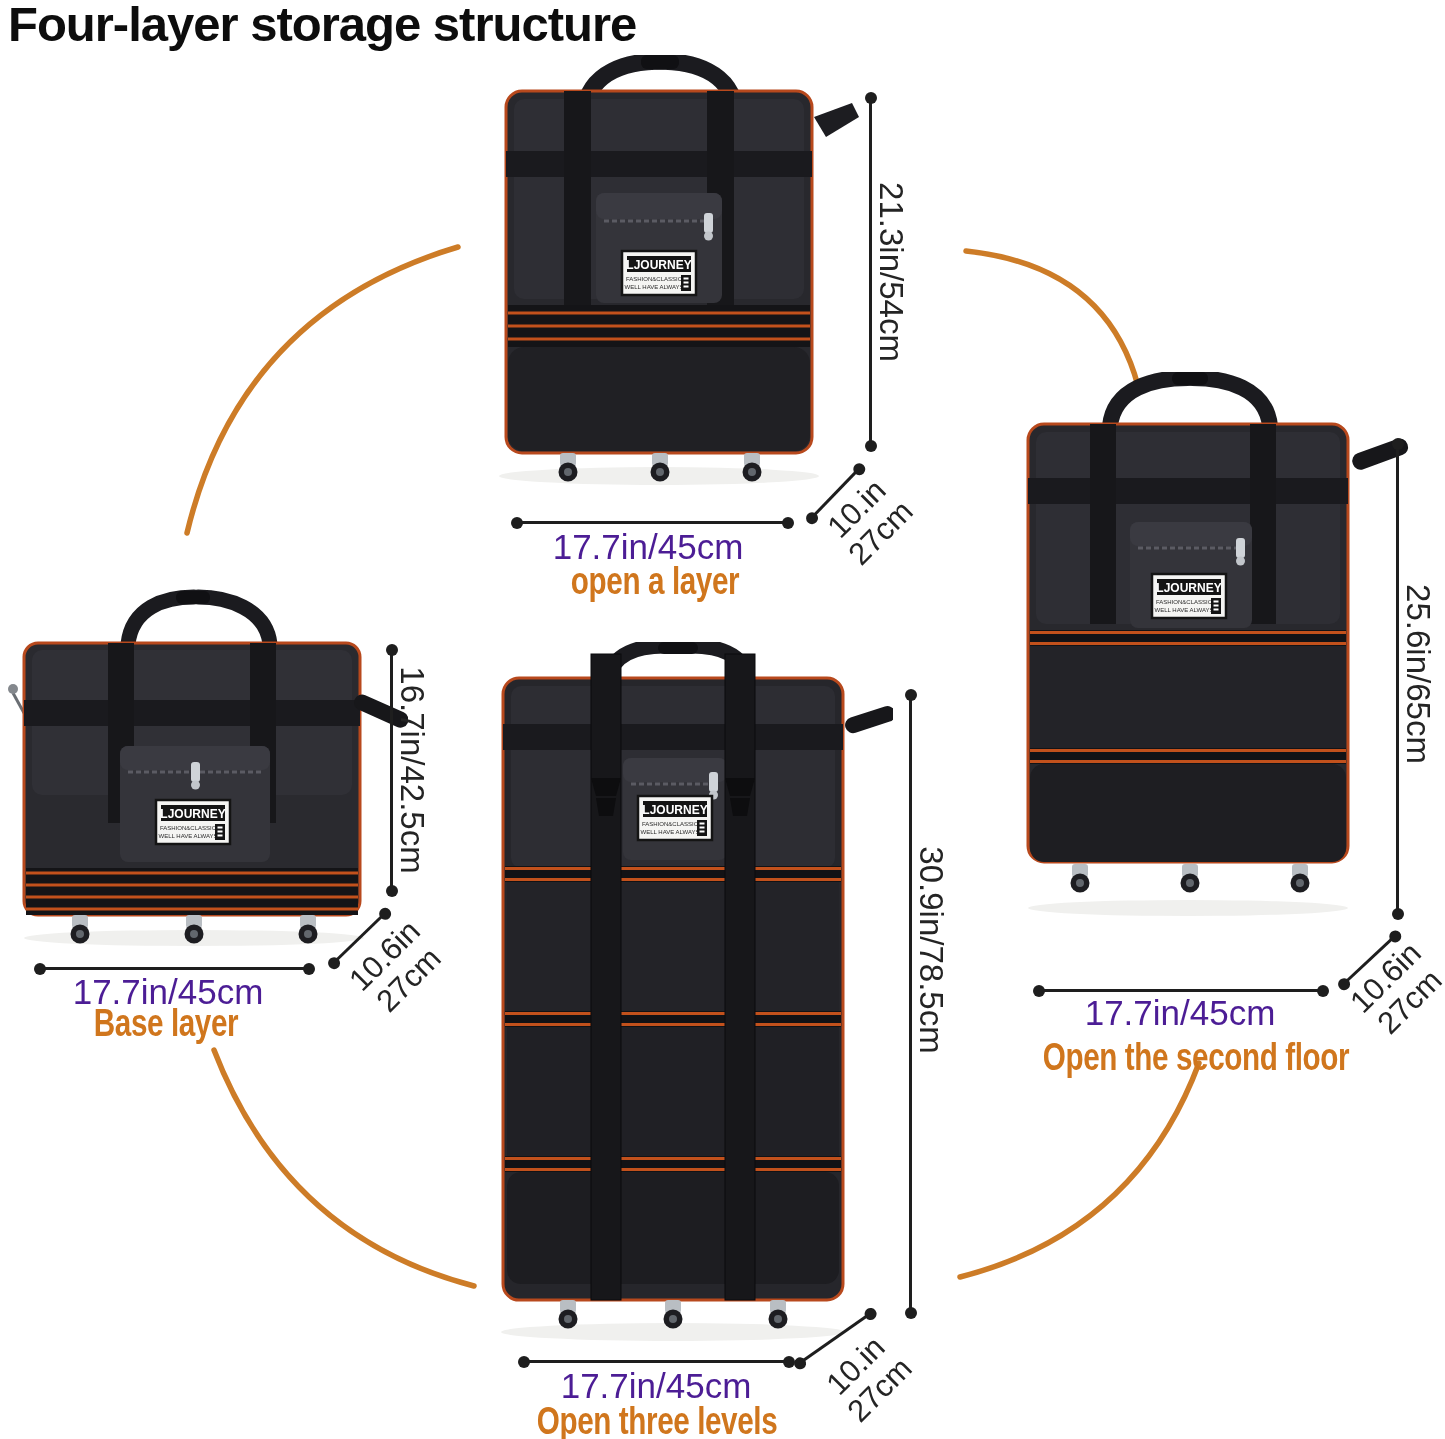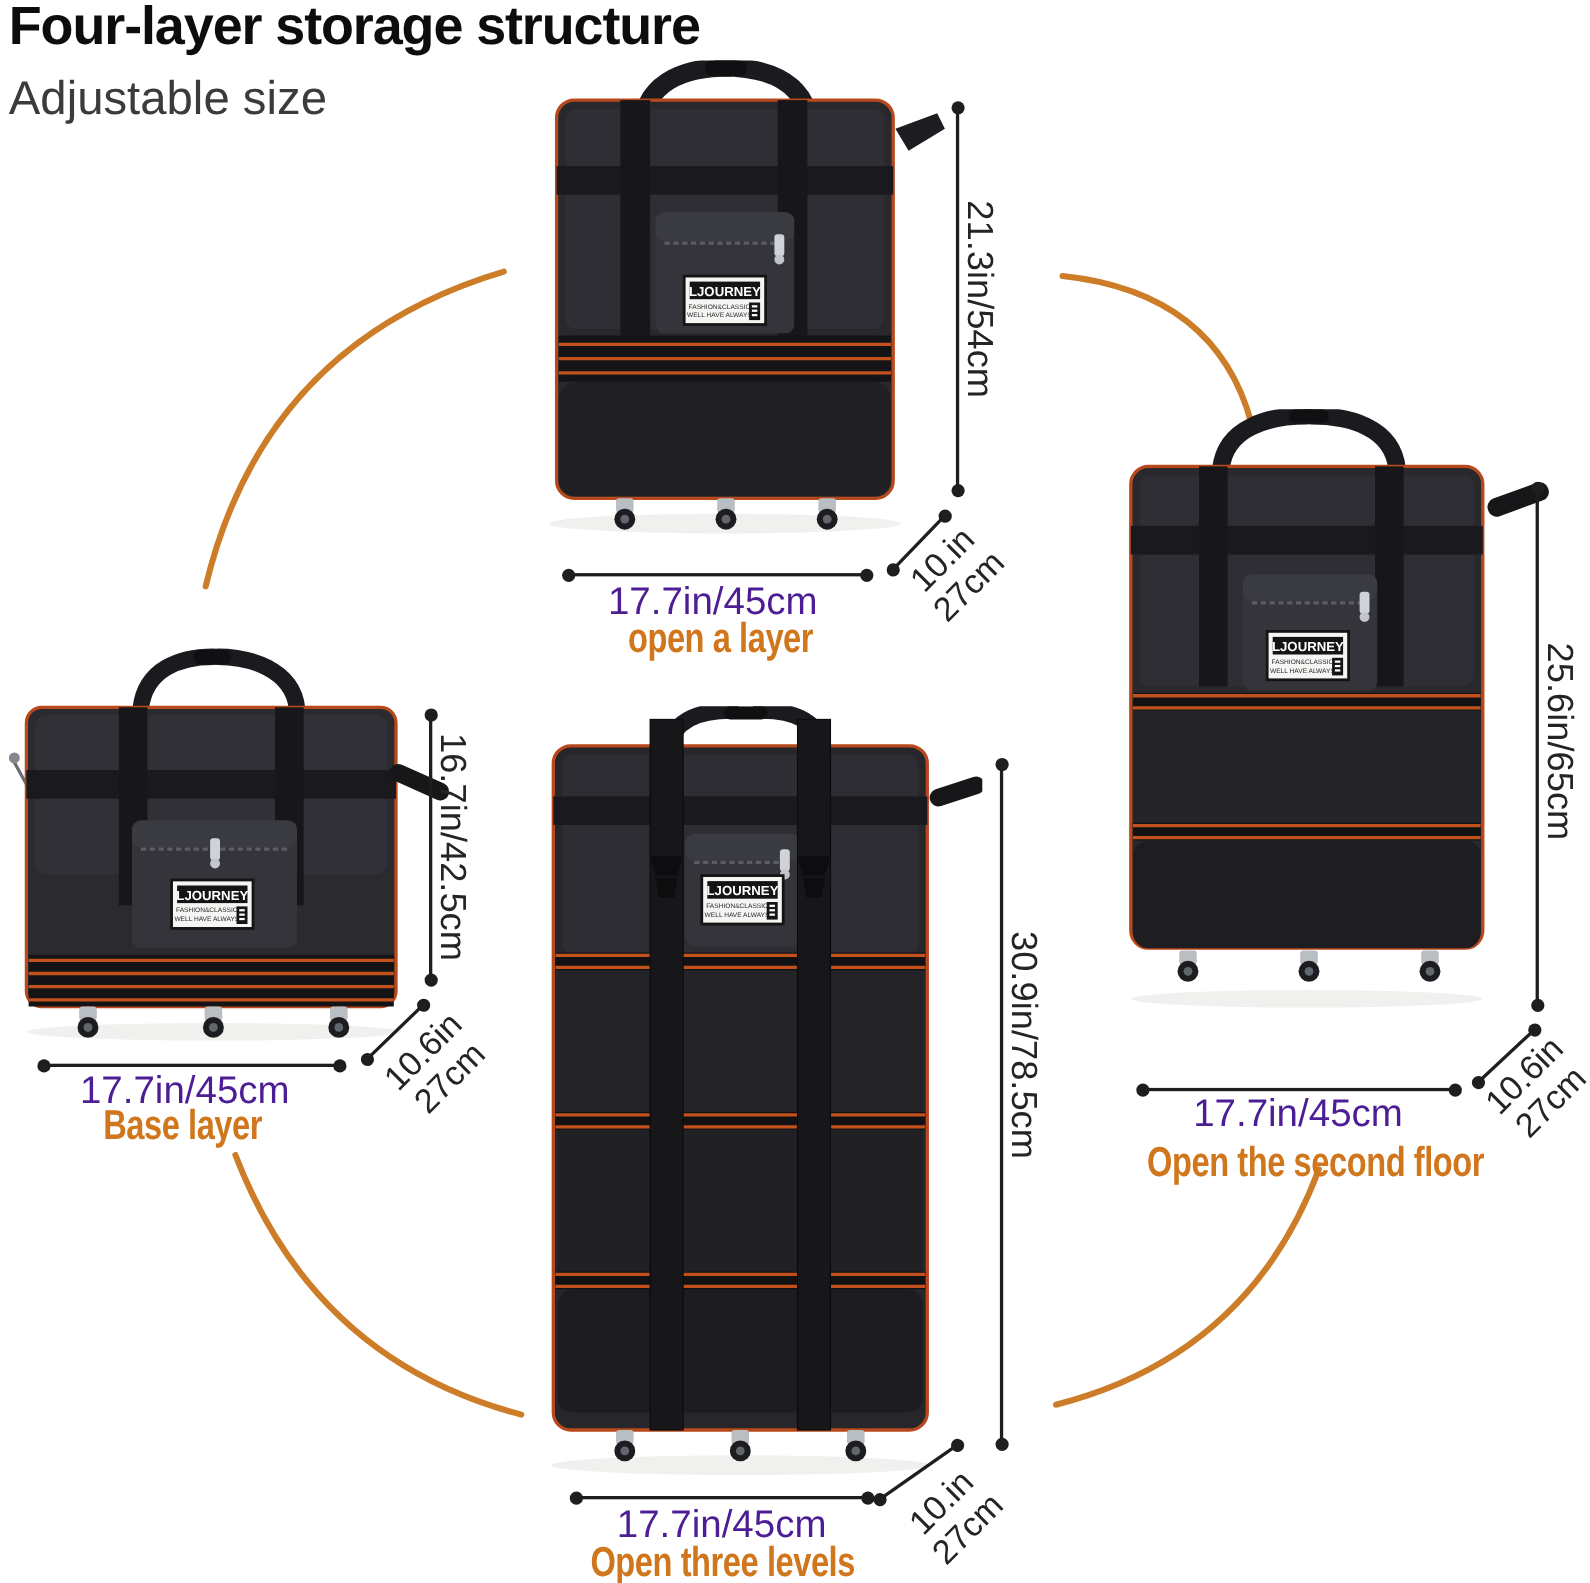--- a/index.html
+++ b/index.html
@@ -32,21 +32,20 @@
 
   svg.layer { position:absolute; pointer-events:none; }
   text { font-family:"Liberation Sans", sans-serif; }
 </style>
 </head>
 <body>
 
 <div class="canvas">
 
   <div class="title">Four-layer storage structure</div>
-  <div class="subtitle">Adjustable size</div>
 
   <svg class="layer" style="left:0;top:0;" width="1445" height="1439" viewBox="0 0 1445 1439">
     <path d="M 187 533 Q 240 312 458 247" fill="none" stroke="#cd7c27" stroke-width="5.5" stroke-linecap="round"></path>
     <path d="M 966 251 Q 1106 266 1138 386" fill="none" stroke="#cd7c27" stroke-width="5.5" stroke-linecap="round"></path>
     <path d="M 1199 1063 Q 1136 1232 960 1277" fill="none" stroke="#cd7c27" stroke-width="5.5" stroke-linecap="round"></path>
     <path d="M 214 1050 Q 286 1237 474 1286" fill="none" stroke="#cd7c27" stroke-width="5.5" stroke-linecap="round"></path>
   </svg>
 
   <svg class="layer" style="left:488px;top:55px;" width="385" height="432" viewBox="0 0 385 432">
     <ellipse cx="171" cy="421" rx="160" ry="9" fill="#f0f0ee"></ellipse>

